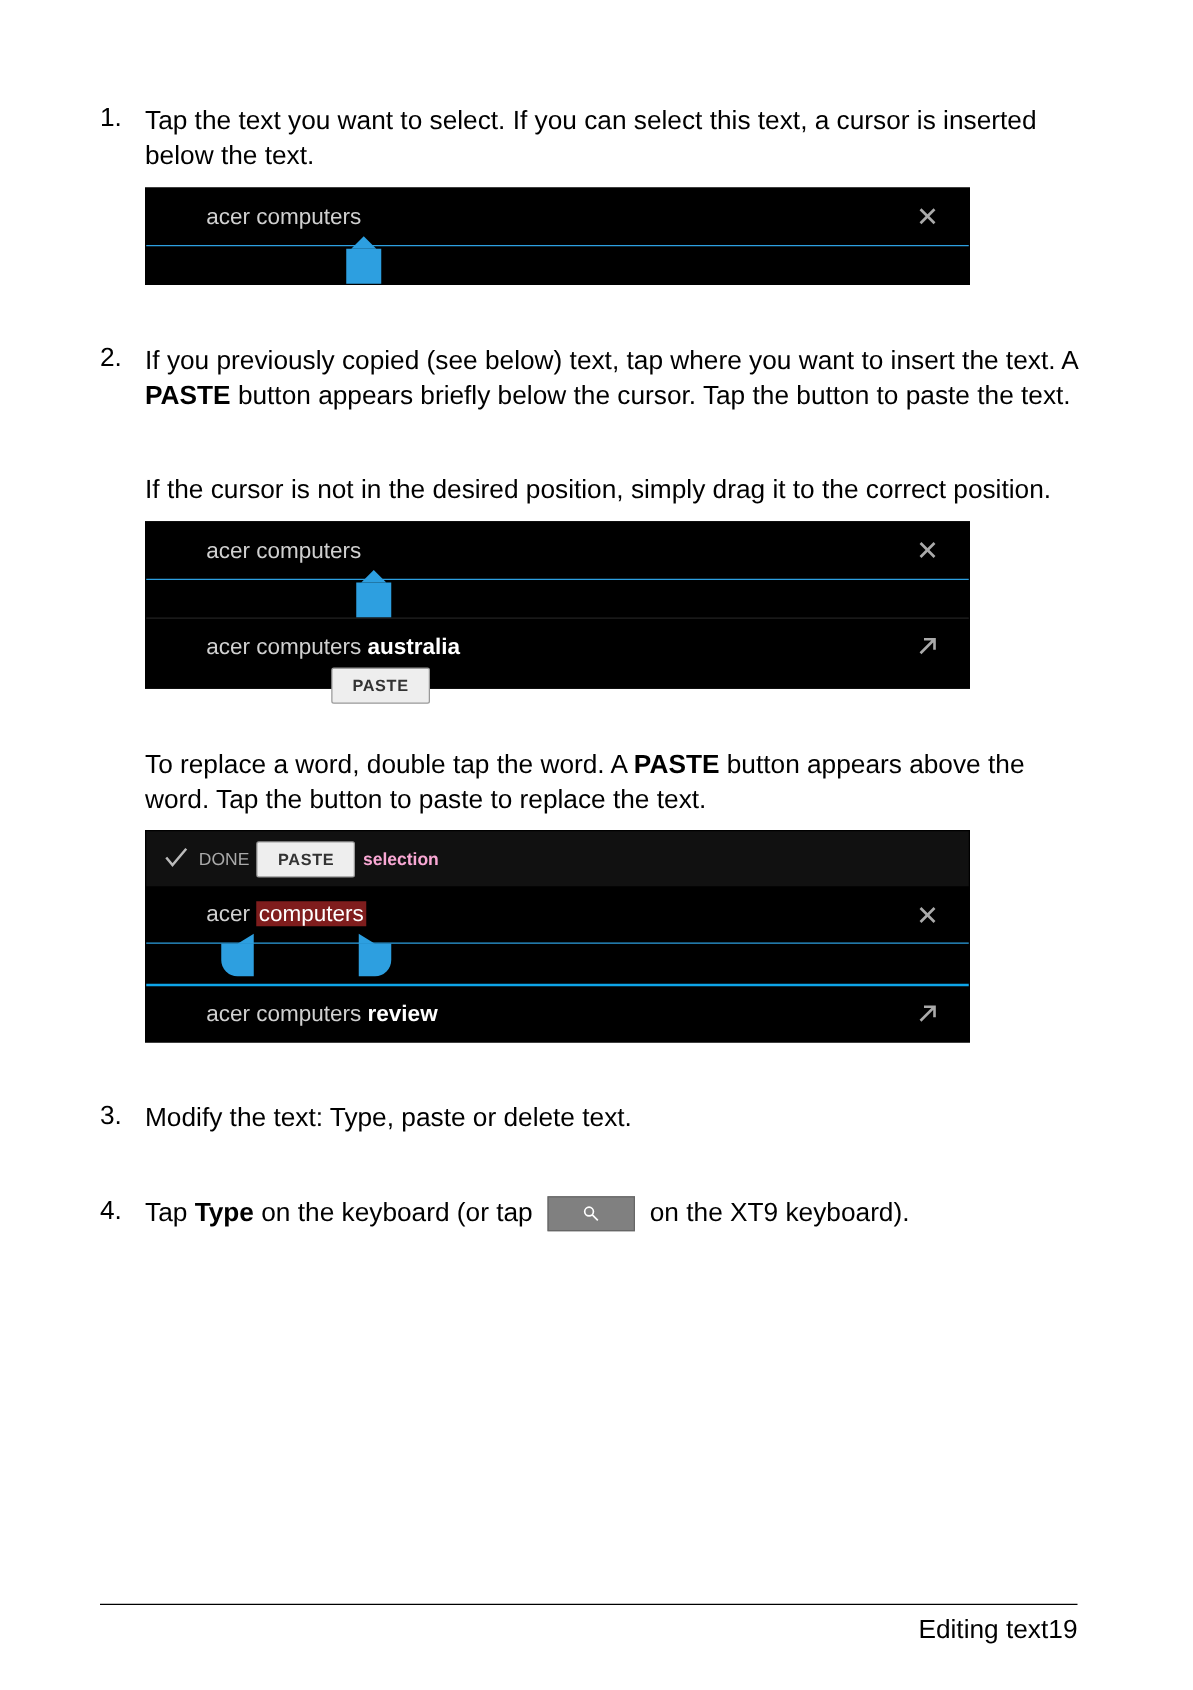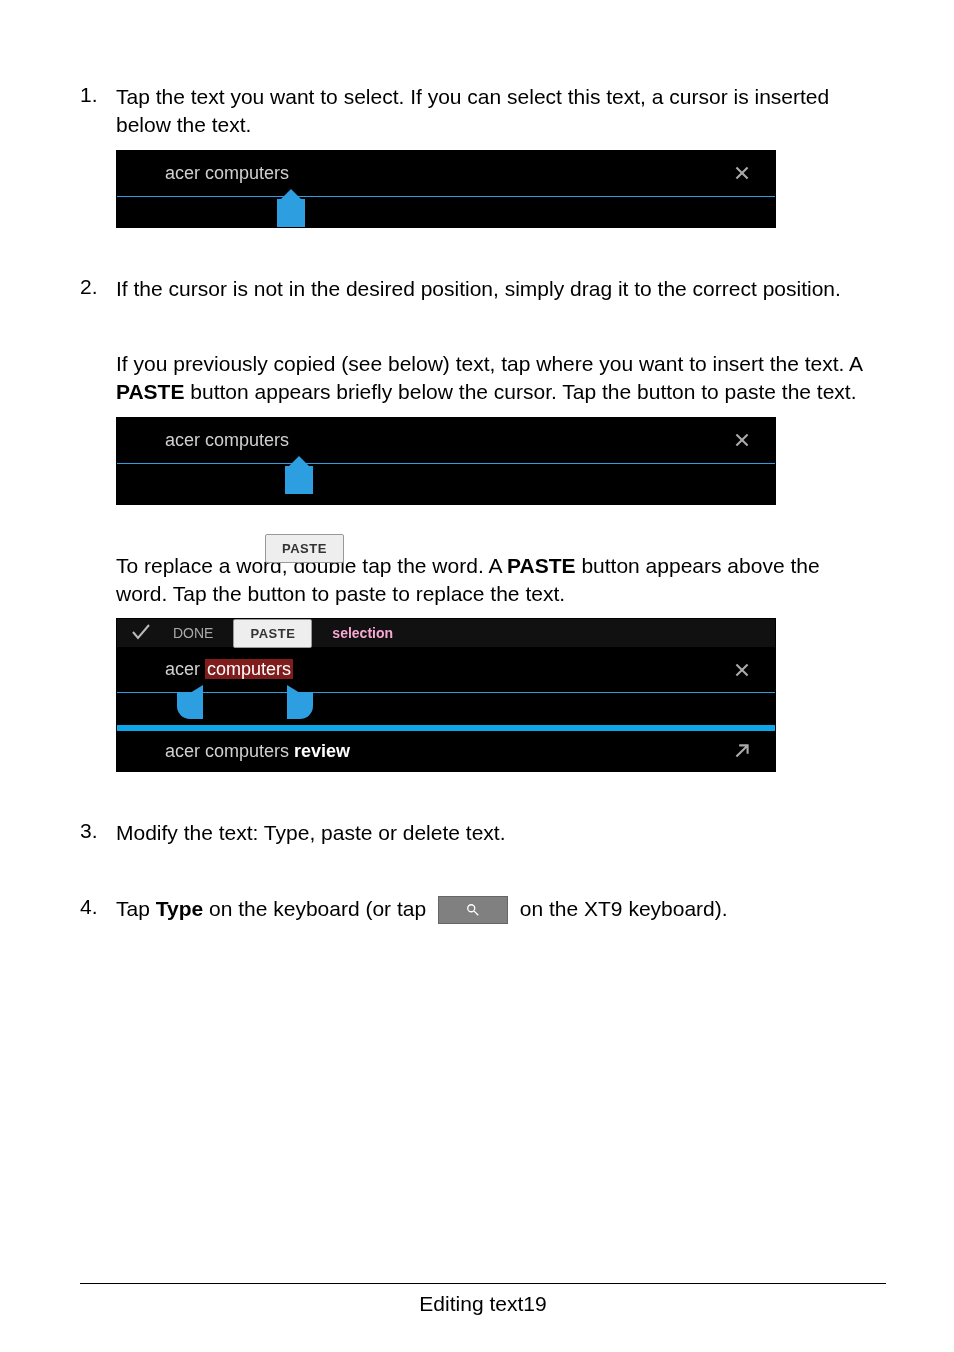--- a/index.html
+++ b/index.html
@@ -113,24 +113,24 @@
       width:0;height:0;
     }
     .sel-handle.right { border-radius: 0 0 13px 0; }
     .sel-handle.right::after {
       content:""; position:absolute; top:-8px; left:0;
       border-left:13px solid #2d9fe0; border-top:8px solid transparent;
       width:0;height:0;
     }
 
     .shot3-top {
-      display:flex; align-items:center; height:28px;
+      display:flex; align-items:center; height:44px;
       background: #111;
       padding: 0 12px;
-      gap: 20px;
+      gap: 6px;
       color:#bbb; font-size:14px;
       position: relative;
     }
     .check-icon svg { width:24px; height:24px; stroke:#bbb; }
     .done-lbl { font-size:14px; color:#aaa; }
     .highlight-sel {
       background: #7f1d1d;
       color: #fff;
       padding: 0 2px;
     }
@@ -148,25 +148,25 @@
       position:absolute; left:50%; top:50%;
       transform: translate(-50%,-50%);
       width:14px; height:14px;
     }
 
     
     .footer {
       position: absolute;
       bottom: 36px;
       left: 80px;
-      right: 68px;
+      right: 92px;
       border-top: 1px solid #000;
       padding-top: 8px;
       display:flex;
-      justify-content: center;
+      justify-content: flex-end;
       font-size: 21px;
     }
   </style>
 </head>
 <body>
 
 <ol class="steps">
 
   <li>
     <span class="step-num">1.</span>
@@ -186,37 +186,47 @@
         <div class="caret-row">
           <div class="caret" style="left:160px; top:2px;"></div>
         </div>
       </div>
     </div>
   </li>
 
   <li>
     <span class="step-num">2.</span>
     <div class="step-body">
-      <p>If the cursor is not in the desired position, simply drag it to the correct position.</p>
       <p>
         <span>If you previously copied (see below) text, tap where you want to insert the text. A </span><span class="bold">PASTE</span><span> button appears briefly below the cursor. Tap the button to paste the text.</span>
       </p>
+      <p>If the cursor is not in the desired position, simply drag it to the correct position.</p>
 
       <div class="shot" style="width:660px; position:relative;">
         <div class="row input-row">
           <span class="txt">acer computers</span>
           <span class="x-icon">
             <svg viewBox="0 0 10 10">
                 <line x1="1" y1="1" x2="9" y2="9" stroke="#aaa" stroke-width="1.5"></line>
                 <line x1="9" y1="1" x2="1" y2="9" stroke="#aaa" stroke-width="1.5"></line>
               </svg>
           </span>
         </div>
         <div class="caret-row">
           <div class="caret" style="left:168px; top:2px;"></div>
+        </div>
+        <div class="row" style="border-top:1px solid #222;">
+          <span class="txt">
+            <span>acer computers </span><span class="em">australia</span>
+          </span>
+          <span class="nw-icon">
+            <svg viewBox="0 0 10 10">
+                <path d="M9 1 L1 9 M1 3 L1 9 L7 9" fill="none" stroke="#aaa" stroke-width="1.5" transform="rotate(180 5 5)"></path>
+              </svg>
+          </span>
         </div>
         <div class="paste-btn" style="left:148px; top:116px;">PASTE</div>
         <div style="height:10px;"></div>
       </div>
 
       <p>
         <span>To replace a word, double tap the word. A </span><span class="bold">PASTE</span><span> button appears above the word. Tap the button to paste to replace the text.</span>
       </p>
 
       <div class="shot" style="width:660px; position:relative;">
@@ -238,21 +248,21 @@
             <svg viewBox="0 0 10 10">
                 <line x1="1" y1="1" x2="9" y2="9" stroke="#aaa" stroke-width="1.5"></line>
                 <line x1="9" y1="1" x2="1" y2="9" stroke="#aaa" stroke-width="1.5"></line>
               </svg>
           </span>
         </div>
         <div class="caret-row" style="height:32px;">
           <div class="sel-handle left" style="left:60px; top:0;"></div>
           <div class="sel-handle right" style="left:170px; top:0;"></div>
         </div>
-        <div class="row" style="border-top:6px solid #0ea5e9;">
+        <div class="row" style="border-top:2px solid #0ea5e9;">
           <span class="txt">
             <span>acer computers </span><span class="em">review</span>
           </span>
           <span class="nw-icon">
             <svg viewBox="0 0 10 10">
                 <path d="M9 1 L1 9 M1 3 L1 9 L7 9" fill="none" stroke="#aaa" stroke-width="1.5" transform="rotate(180 5 5)"></path>
               </svg>
           </span>
         </div>
       </div>

